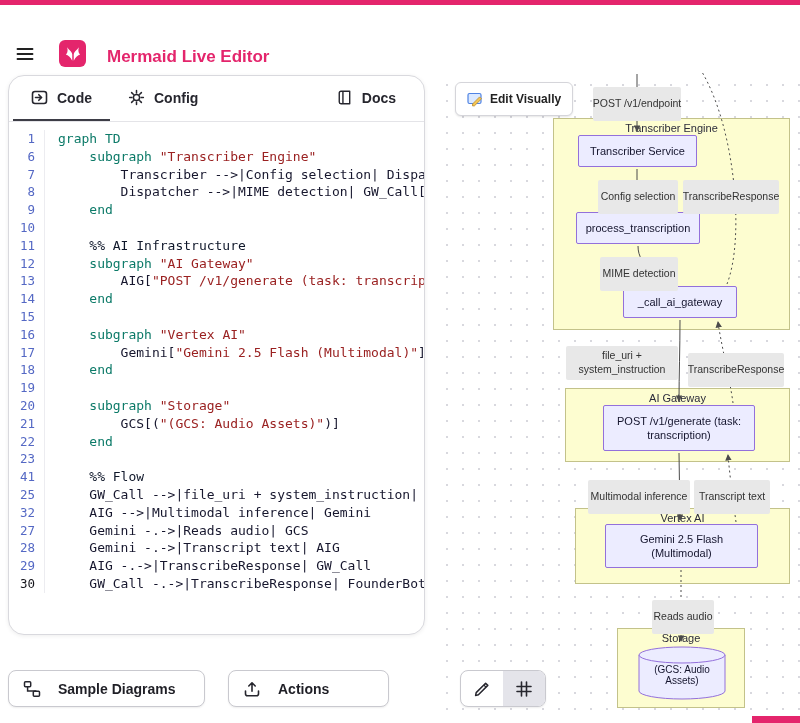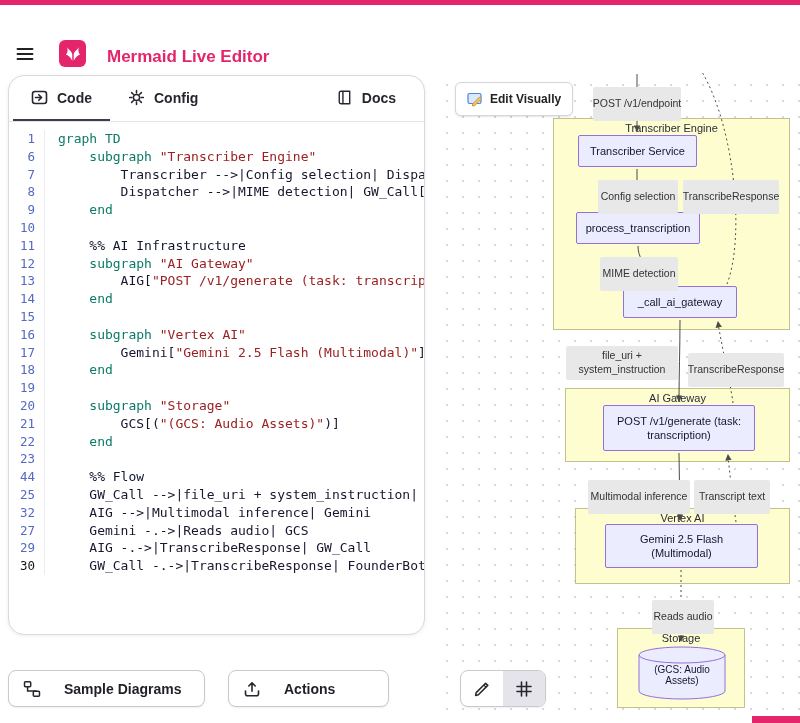--- a/index.html
+++ b/index.html
@@ -54,21 +54,21 @@
   .cyl{position:absolute;z-index:3}
   .cyl span{position:absolute;left:0;right:0;top:19px;text-align:center;font-size:10px;color:#15152e}
   .seg-control{position:absolute;left:28px;top:600px;height:37px;border:1px solid #c9c9cf;border-radius:8px;background:#fff;display:flex;z-index:5;
     box-shadow:0 1px 2px rgba(0,0,0,.07);overflow:hidden}
   .seg{width:42px;display:flex;align-items:center;justify-content:center;cursor:pointer}
   .seg.active{background:#e4e4ea}
   .pink-corner{position:absolute;right:0;bottom:0;width:48px;height:7px;background:var(--pink);z-index:6}
 
   
   .btn{position:absolute;top:670px;height:37px;border:1px solid #c9c9cf;border-radius:8px;background:#fff;box-shadow:0 1px 2px rgba(0,0,0,.07);
-    display:flex;align-items:center;gap:23px;padding:0 14px;font-size:14px;font-weight:600;color:#1f1f26;cursor:pointer;z-index:3}
+    display:flex;align-items:center;gap:17px;padding:0 14px;font-size:14px;font-weight:600;color:#1f1f26;cursor:pointer;z-index:3}
   #btn-sample{left:8px;width:197px}
   #btn-actions{left:228px;width:161px}
 </style>
 </head>
 <body>
 
 <div class="top-strip"></div>
 
 <div class="header">
   <div class="hamburger">
@@ -183,34 +183,38 @@
         </div>
         <div class="cm-line">
           <span class="gut">22</span>
           <span class="code"><span class="pl">    </span><span class="kw">end</span></span>
         </div>
         <div class="cm-line">
           <span class="gut">23</span>
           <span class="code"> </span>
         </div>
         <div class="cm-line">
-          <span class="gut">44</span>
+          <span class="gut">41</span>
           <span class="code"><span class="pl">    </span><span class="com">%% Flow</span></span>
         </div>
         <div class="cm-line">
           <span class="gut">25</span>
           <span class="code"><span class="pl">    GW_Call --&gt;|file_uri + system_instruction| AI</span></span>
         </div>
         <div class="cm-line">
           <span class="gut">32</span>
           <span class="code"><span class="pl">    AIG --&gt;|Multimodal inference| Gemini</span></span>
         </div>
         <div class="cm-line">
           <span class="gut">27</span>
           <span class="code"><span class="pl">    Gemini -.-&gt;|Reads audio| GCS</span></span>
+        </div>
+        <div class="cm-line">
+          <span class="gut">28</span>
+          <span class="code"><span class="pl">    Gemini -.-&gt;|Transcript text| AIG</span></span>
         </div>
         <div class="cm-line">
           <span class="gut">29</span>
           <span class="code"><span class="pl">    AIG -.-&gt;|TranscribeResponse| GW_Call</span></span>
         </div>
         <div class="cm-line">
           <span class="gut active">30</span>
           <span class="code"><span class="pl">    GW_Call -.-&gt;|TranscribeResponse| FounderBotEx</span></span>
         </div>
       </div>

